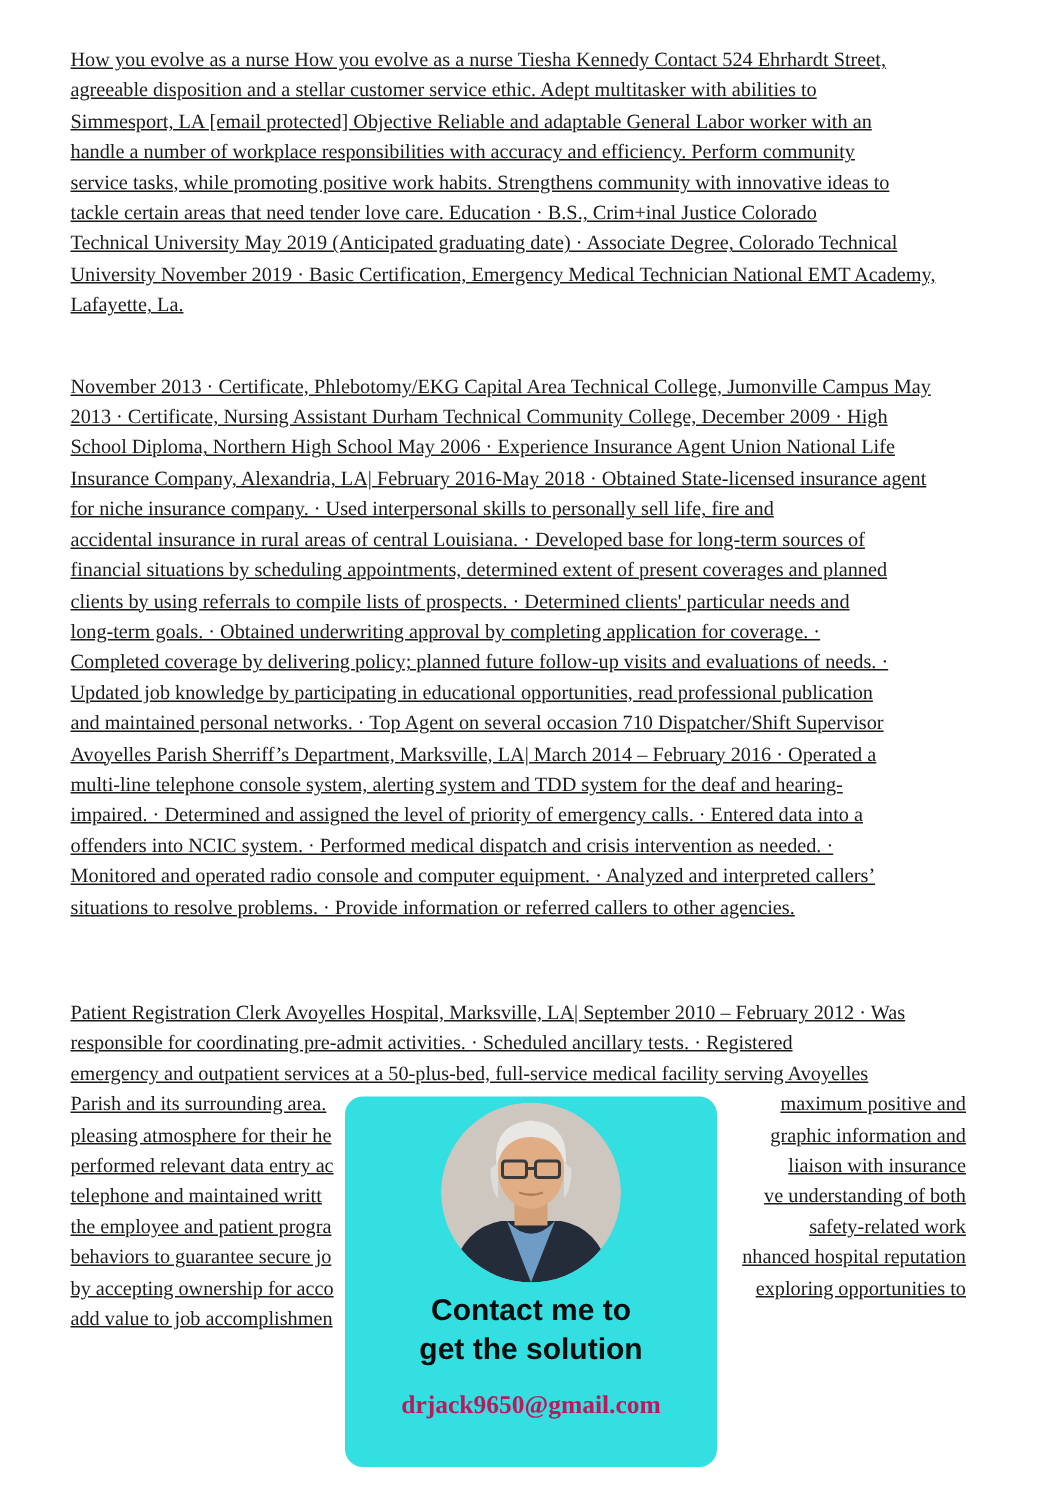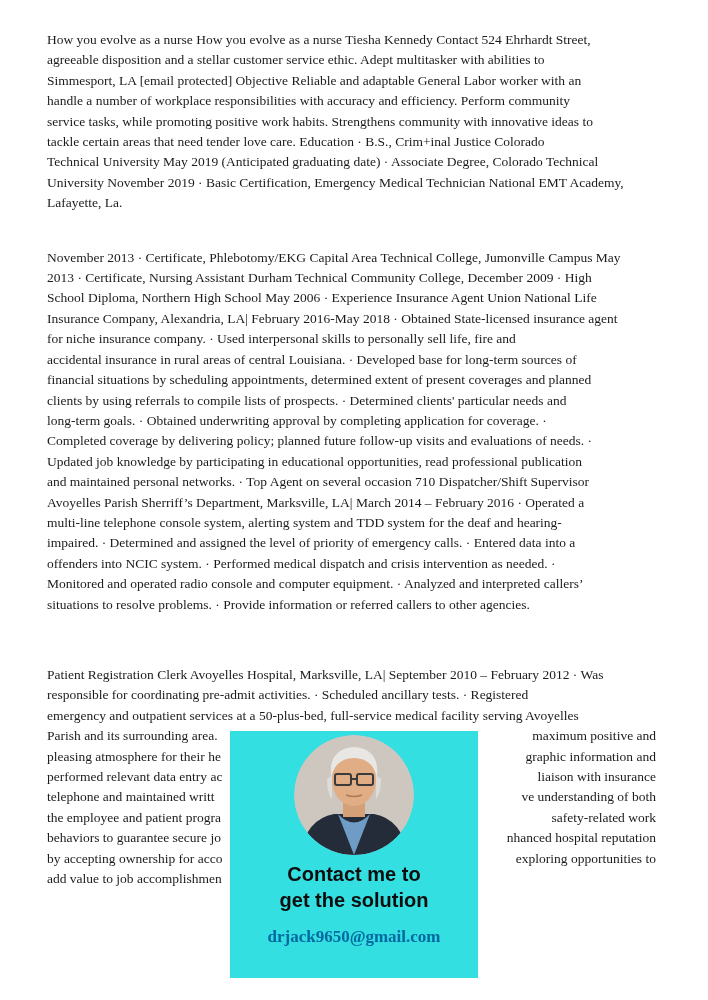--- a/index.html
+++ b/index.html
@@ -13,36 +13,37 @@
     color: #1b1b1b;
   }
   .doc {
     position: absolute;
     left: 47px;
     top: 30px;
     width: 613px;
     font-size: 13.5px;
     line-height: 20.4px;
   }
-  .para { margin: 0 4px 34px 0; }
+  .para { margin: 0 16px 34px 0; text-decoration: underline; }
   .para.para-2 { margin-bottom: 50px; }
   .para:last-child { margin-bottom: 0; }
   .line {
     display: flex;
     justify-content: space-between;
     white-space: pre;
   }
   .overlay-card {
     position: absolute;
     left: 230px;
     top: 731px;
     width: 248px;
     height: 247px;
     text-align: center;
     box-sizing: border-box;
+    border-radius: 12px;
   }
   .avatar {
     width: 120px;
     height: 120px;
     margin: 4px auto 0 auto;
     border-radius: 50%;
     overflow: hidden;
     display: block;
   }
   .avatar svg { display: block; width: 120px; height: 120px; }
@@ -51,21 +52,21 @@
     font-weight: bold;
     font-size: 20px;
     line-height: 26px;
     color: #0d0d0d;
     margin-top: 6px;
   }
   .email {
     font-family: "Liberation Serif", "DejaVu Serif", serif;
     font-weight: bold;
     font-size: 17px;
-    color: #0369a1;
+    color: #be185d;
     margin-top: 14px;
   }
 </style>
 </head>
 <body>
 
 <div class="doc">
   <div class="para">
       <div class="line"><span>How you evolve as a nurse How you evolve as a nurse Tiesha Kennedy Contact 524 Ehrhardt Street,</span></div>
       <div class="line"><span>agreeable disposition and a stellar customer service ethic. Adept multitasker with abilities to</span></div>

